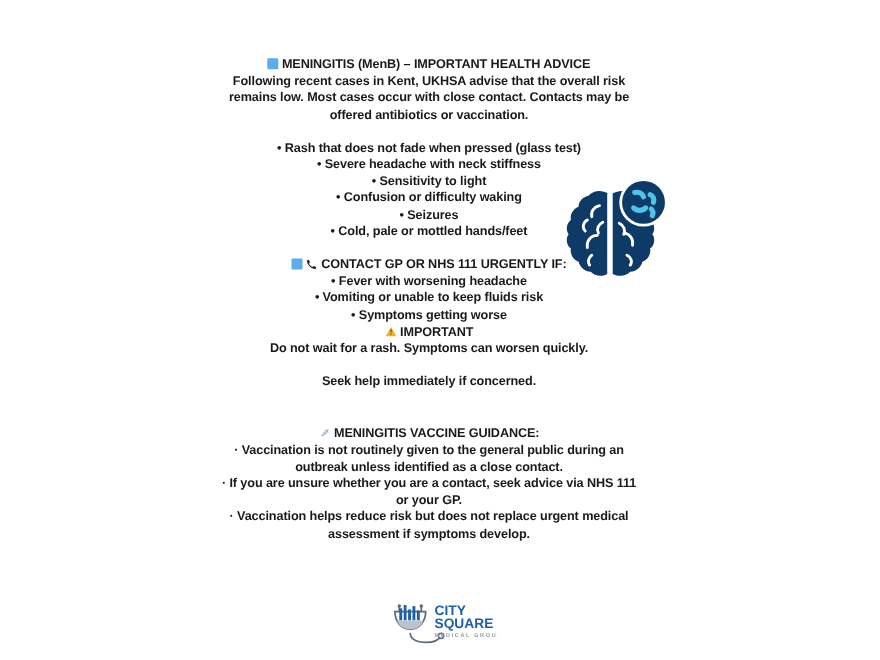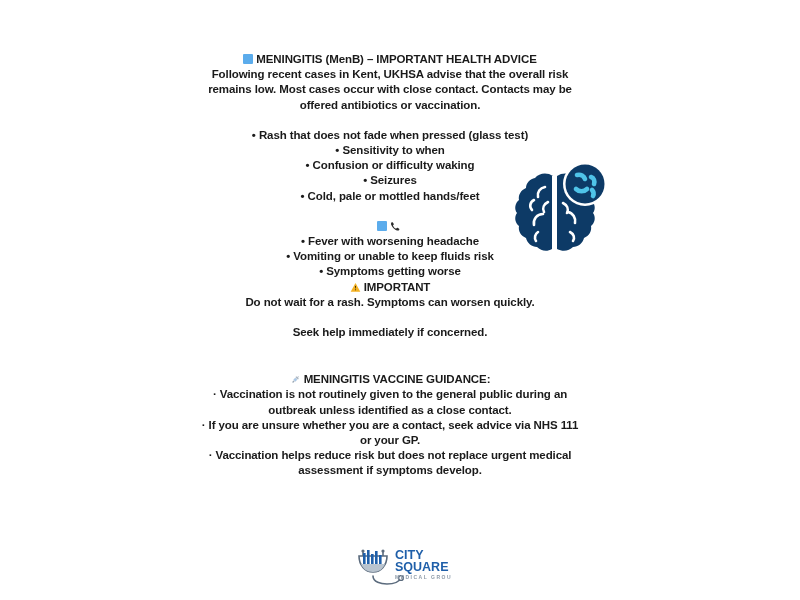--- a/index.html
+++ b/index.html
@@ -134,30 +134,31 @@
 <div class="poster">
 
   <div class="content">
 
     <div class="heading"><span class="sq sq-blue"></span><span>MENINGITIS (MenB) – IMPORTANT HEALTH ADVICE</span></div>
     <div class="line">Following recent cases in Kent, UKHSA advise that the overall risk remains low. Most cases occur with close contact. Contacts may be offered antibiotics or vaccination.</div>
 
     <div class="spacer-block"></div>
 
     <div class="line">• Rash that does not fade when pressed (glass test)</div>
-    <div class="line">• Sensitivity to when</div>
+    <div class="line">• Severe headache with neck stiffness</div>
+    <div class="line">• Sensitivity to light</div>
     <div class="line">• Confusion or difficulty waking</div>
     <div class="line">• Seizures</div>
     <div class="line">• Cold, pale or mottled hands/feet</div>
 
     <div class="spacer-block"></div>
 
     <div class="heading"><span class="sq sq-blue"></span><span class="emoji phone"><svg width="11" height="11" viewBox="0 0 16 16">
             <path d="M3.2 1.6c-.5 0-1 .3-1.3.8-.6 1-.5 2.4.2 3.9.8 1.7 2 3.3 3.4 4.6 1.4 1.3 3 2.3 4.6 2.8 1.3.4 2.4.3 3-.3.4-.4.6-.9.5-1.4-.1-.4-.4-.7-.8-1l-1.4-.9c-.5-.3-1-.3-1.4 0l-.9.8c-.2.2-.5.2-.8.1-.8-.4-1.6-1-2.3-1.7-.7-.7-1.2-1.5-1.6-2.3-.1-.3-.1-.6.1-.8l.8-.8c.3-.4.3-.9 0-1.4l-.9-1.4c-.3-.4-.6-.7-1-.8-.1 0-.2-.1-.2-.1z" fill="#2b2b2b"></path>
-          </svg></span></div>
+          </svg></span><span>CONTACT GP OR NHS 111 URGENTLY IF:</span></div>
     <div class="line">• Fever with worsening headache</div>
     <div class="line">• Vomiting or unable to keep fluids risk</div>
     <div class="line">• Symptoms getting worse</div>
 
     <div class="heading"><span class="emoji warn"><svg width="11" height="11" viewBox="0 0 16 16">
             <path d="M8 1.6 15 14H1z" fill="#f4b223"></path>
             <path d="M8 5.3c.45 0 .8.38.75.83l-.3 2.8a.45.45 0 0 1-.9 0l-.3-2.8A.75.75 0 0 1 8 5.3zm0 5.1a.85.85 0 1 1 0 1.7.85.85 0 0 1 0-1.7z" fill="#3a2c00"></path>
           </svg></span><span>IMPORTANT</span></div>
     <div class="line">Do not wait for a rash. Symptoms can worsen quickly.</div>
 

